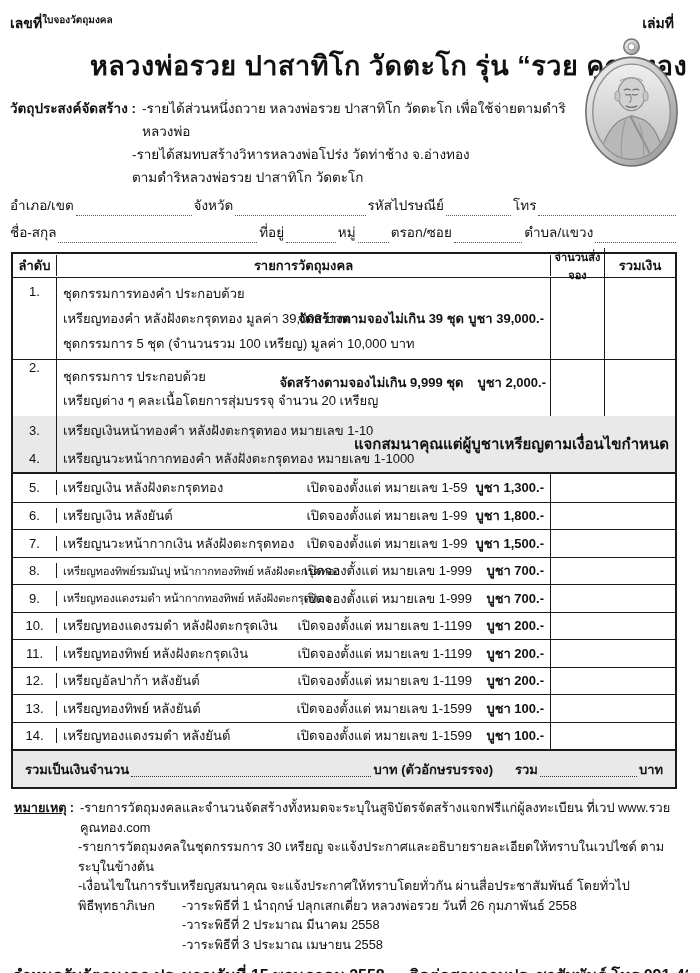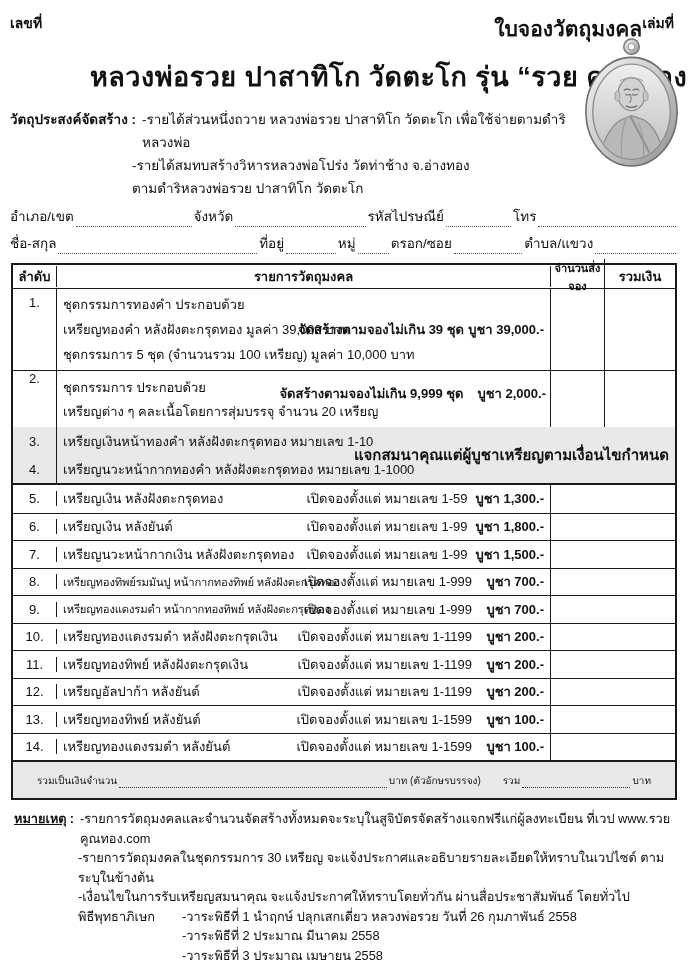--- a/index.html
+++ b/index.html
@@ -11,21 +11,21 @@
     font-family:"Liberation Sans","DejaVu Sans",sans-serif;
     overflow:hidden;
     box-sizing:border-box;
   }
   
   .top-row{
     display:flex;justify-content:space-between;align-items:flex-start;
     padding:12px 14px 0 10px;
     font-size:14px;font-weight:bold;
   }
-  .top-row .center{flex:1;text-align:right;font-size:21px;}
+  .top-row .center{flex:1;text-align:left;font-size:10px;}
   .main-title{
     margin-top:10px;
     padding-left:90px;
     font-size:27px;
     font-weight:bold;
     letter-spacing:0.5px;
     white-space:nowrap;
   }
   
   .amulet{position:absolute;top:36px;right:8px;width:97px;height:132px;}
@@ -90,21 +90,21 @@
   .srow{height:27.5px;align-items:center;}
   .srow .c-desc{display:flex;align-items:center;height:100%;gap:8px;}
   .srow .d-name{flex:1 1 0;min-width:0;white-space:nowrap;}
   .srow .d-open{flex:0 0 150px;white-space:nowrap;}
   .srow .d-price{flex:0 0 64px;text-align:right;font-weight:bold;white-space:nowrap;}
   .srow.tight .d-name{font-size:11.3px;letter-spacing:-0.2px;}
   
   .total-row{
     background:#e9e9e9;border-top:2px solid #1a1a1a;
     height:36px;display:flex;align-items:center;
-    padding:0 24px;font-weight:normal;font-size:10px;
+    padding:0 12px;font-weight:bold;font-size:13px;
   }
   .total-row .dots{border-bottom:1.4px dotted #333;height:15px;}
   .total-row .gA{flex:2.6}.total-row .gB{flex:1.05}
   .total-row .sp{width:22px}
   
   .notes{margin:9px 14px 0 14px;font-size:12.8px;line-height:19.5px;}
   .note-row{display:flex;}
   .note-label{font-weight:bold;text-decoration:underline;white-space:nowrap;}
   .note-colon{margin:0 6px 0 3px;font-weight:bold;}
   .note-ind{padding-left:64px;}

